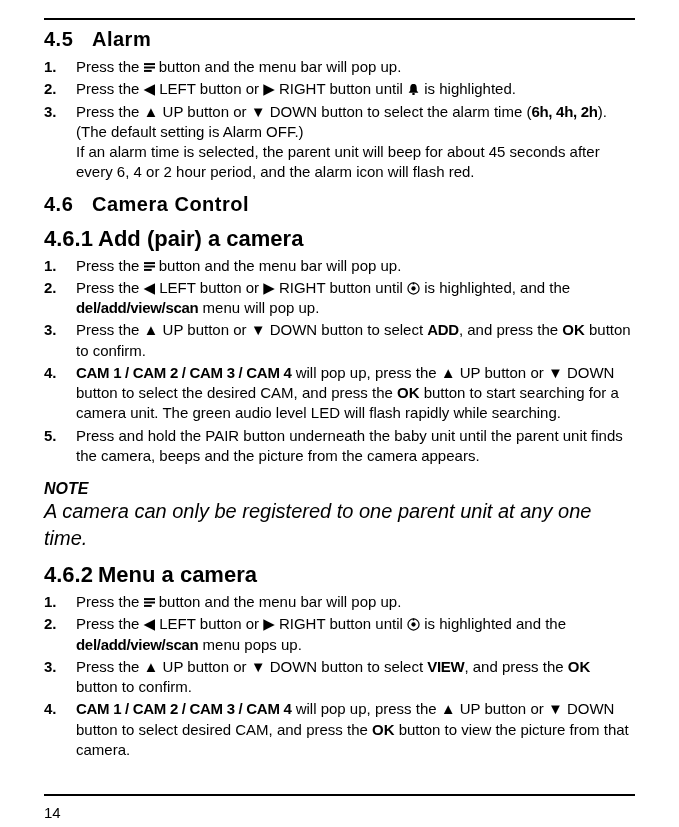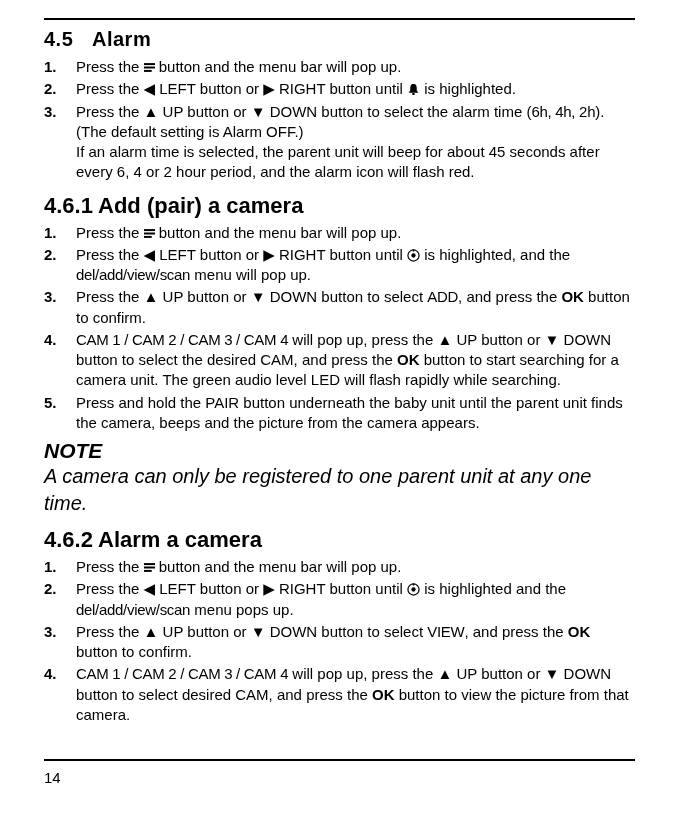--- a/index.html
+++ b/index.html
@@ -46,23 +46,23 @@
     line-height: 1.35;
   }
   ol.steps > li::before {
     content: counter(step) ".";
     font-weight: bold;
     width: 32px;
     flex: 0 0 32px;
   }
   .body { flex: 1; }
   .bold { font-weight: bold; text-align: center; }
-  .cond { font-family: "Arial Narrow", Arial, sans-serif; font-stretch: condensed; letter-spacing: -0.3px; font-weight: normal; }
+  .cond { font-family: "Arial Narrow", Arial, sans-serif; font-stretch: condensed; letter-spacing: -0.3px; font-weight: bold; }
   .tri, .sym { display:inline-block; line-height:1; }
-  .note-h { font-style: italic; font-weight: bold; font-size: 21px; margin-top: 6px; }
+  .note-h { font-style: italic; font-weight: bold; font-size: 16px; margin-top: 14px; }
   .note-b { font-style: italic; font-size: 20px; margin-bottom: 6px; line-height:1.35; }
   .footer {
     margin-top: 34px;
     border-top: 2px solid #000;
     padding-top: 8px;
     display: flex;
     justify-content: space-between;
     align-items: baseline;
     font-size: 11px;
   }
@@ -99,20 +99,23 @@
     </div>
       </li>
     <li>
         <div class="body">
       <span>Press the </span><span class="tri">▲</span><span> UP button or </span><span class="tri">▼</span><span> DOWN button to select the alarm time (</span><span class="cond">6h, 4h, 2h</span><span>). (The default setting is Alarm OFF.)</span><br>
       <span>If an alarm time is selected, the parent unit will beep for about 45 seconds after every 6, 4 or 2 hour period, and the alarm icon will flash red.</span>
     </div>
       </li>
   </ol>
 
+  <h2 class="sec" style="margin-top:10px">
+    <span class="secnum">4.6</span><span>Camera Control</span>
+  </h2>
 
   <h3 class="sub">
     <span class="subnum">4.6.1</span><span>Add (pair) a camera</span>
   </h3>
   <ol class="steps">
     <li>
         <div class="body">
       <span>Press the </span><svg class="menu-ico" viewBox="0 0 10 10">
             <rect x="0" y="1" width="10" height="1.8"></rect>
             <rect x="0" y="4.1" width="10" height="1.8"></rect>
@@ -142,21 +145,21 @@
     <li>
         <div class="body">
       <span>Press and hold the PAIR button underneath the baby unit until the parent unit finds the camera, beeps and the picture from the camera appears.</span>
     </div>
       </li>
   </ol>
   <div class="note-h">NOTE</div>
   <div class="note-b">A camera can only be registered to one parent unit at any one time.</div>
 
   <h3 class="sub">
-    <span class="subnum">4.6.2</span><span>Alarm a camera</span>
+    <span class="subnum">4.6.2</span><span>Menu a camera</span>
   </h3>
   <ol class="steps">
     <li>
         <div class="body">
       <span>Press the </span><svg class="menu-ico" viewBox="0 0 10 10">
             <rect x="0" y="1" width="10" height="1.8"></rect>
             <rect x="0" y="4.1" width="10" height="1.8"></rect>
             <rect x="0" y="7.2" width="7" height="1.8"></rect>
           </svg><span> button and the menu bar will pop up.</span>
     </div>

